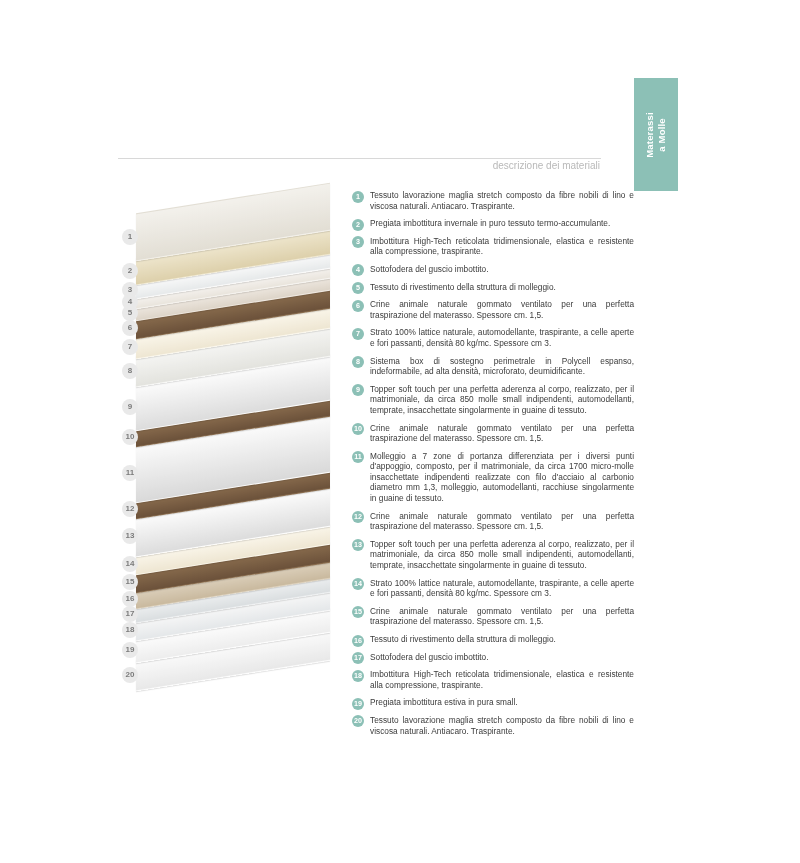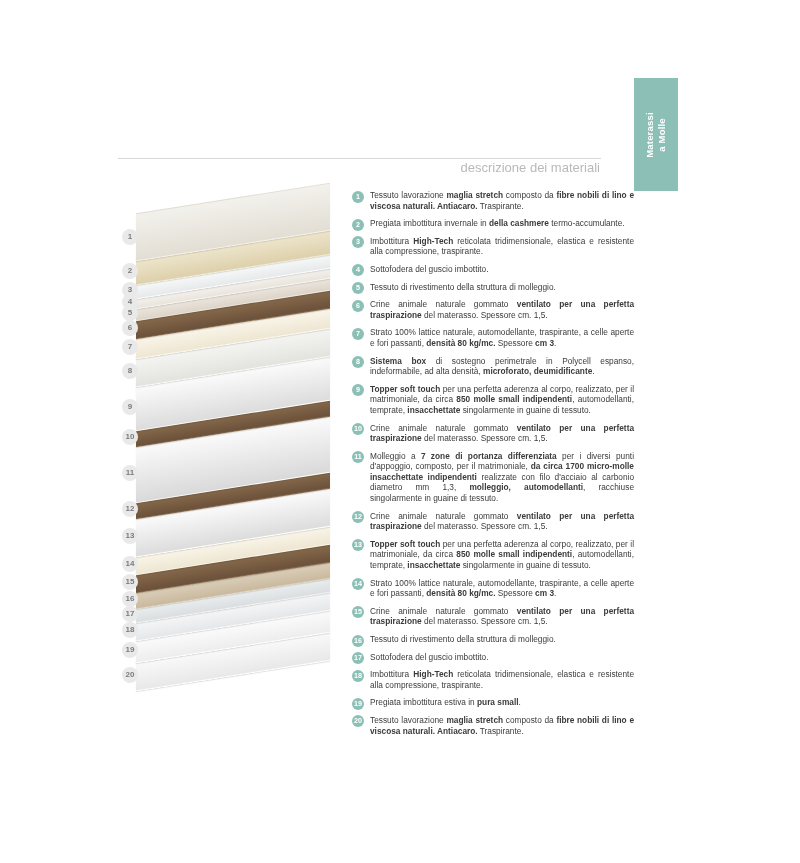--- a/index.html
+++ b/index.html
@@ -53,21 +53,21 @@
     font-size: 27px;
     color: #b9b9b9;
     letter-spacing: 0.5px;
   }
   .subtitle {
     position: absolute;
     left: 300px;
     top: 160px;
     width: 300px;
     text-align: right;
-    font-size: 13px;
+    font-size: 10px;
     color: #b9b9b9;
   }
   .rule {
     position: absolute;
     left: 118px;
     top: 158px;
     width: 483px;
     height: 1px;
     background: #d8d8d8;
   }
@@ -123,21 +123,21 @@
     width: 12px;
     height: 12px;
     border-radius: 50%;
     background: #8cc0b6;
     color: #ffffff;
     font-size: 7.2px;
     line-height: 12px;
     text-align: center;
     font-weight: bold;
   }
-  .item b { font-weight: bold; }
+  .item b { font-weight: normal; }
 </style>
 </head>
 <body>
 
 <div class="page">
 
   <div class="side-tab">
     <div class="side-tab-inner">
       <span>Materassi</span><br><span>a Molle</span>
     </div>
@@ -184,21 +184,21 @@
       <div class="slab" style="left: 24px; top: 436px; width: 192px; height: 20px; background: linear-gradient(rgb(248, 248, 248), rgb(228, 231, 233)); z-index: 13;"></div>
       <div class="lbl" style="left: 10px; top: 454px;">18</div>
       <div class="slab" style="left: 24px; top: 454px; width: 192px; height: 24px; background: linear-gradient(rgb(253, 253, 253), rgb(237, 237, 237)); z-index: 12;"></div>
       <div class="lbl" style="left: 10px; top: 474px;">19</div>
       <div class="slab" style="left: 24px; top: 476px; width: 192px; height: 30px; background: linear-gradient(rgb(251, 251, 251), rgb(232, 232, 232)); z-index: 11;"></div>
       <div class="lbl" style="left: 10px; top: 499px;">20</div>
     </div>
 
   <div class="items" id="items">
       <div class="item"><span class="num">1</span><span>Tessuto lavorazione <b>maglia stretch</b> composto da <b>fibre nobili di lino e viscosa naturali. Antiacaro.</b> Traspirante.</span></div>
-      <div class="item"><span class="num">2</span><span>Pregiata imbottitura invernale in <b>della cashmere</b> termo-accumulante.</span></div>
+      <div class="item"><span class="num">2</span><span>Pregiata imbottitura invernale in <b>puro tessuto</b> termo-accumulante.</span></div>
       <div class="item"><span class="num">3</span><span>Imbottitura <b>High-Tech</b> reticolata tridimensionale, elastica e resistente alla compressione, traspirante.</span></div>
       <div class="item"><span class="num">4</span><span>Sottofodera del guscio imbottito.</span></div>
       <div class="item"><span class="num">5</span><span>Tessuto di rivestimento della struttura di molleggio.</span></div>
       <div class="item"><span class="num">6</span><span>Crine animale naturale gommato <b>ventilato per una perfetta traspirazione</b> del materasso. Spessore cm. 1,5.</span></div>
       <div class="item"><span class="num">7</span><span>Strato 100% lattice naturale, automodellante, traspirante, a celle aperte e fori passanti, <b>densità 80 kg/mc.</b> Spessore <b>cm 3</b>.</span></div>
       <div class="item"><span class="num">8</span><span><b>Sistema box</b> di sostegno perimetrale in Polycell espanso, indeformabile, ad alta densità, <b>microforato, deumidificante</b>.</span></div>
       <div class="item"><span class="num">9</span><span><b>Topper soft touch</b> per una perfetta aderenza al corpo, realizzato, per il matrimoniale, da circa <b>850 molle small indipendenti</b>, automodellanti, temprate, <b>insacchettate</b> singolarmente in guaine di tessuto.</span></div>
       <div class="item"><span class="num">10</span><span>Crine animale naturale gommato <b>ventilato per una perfetta traspirazione</b> del materasso. Spessore cm. 1,5.</span></div>
       <div class="item"><span class="num">11</span><span>Molleggio a <b>7 zone di portanza differenziata</b> per i diversi punti d'appoggio, composto, per il matrimoniale, <b>da circa 1700 micro-molle insacchettate indipendenti</b> realizzate con filo d'acciaio al carbonio diametro mm 1,3, <b>molleggio, automodellanti</b>, racchiuse singolarmente in guaine di tessuto.</span></div>
       <div class="item"><span class="num">12</span><span>Crine animale naturale gommato <b>ventilato per una perfetta traspirazione</b> del materasso. Spessore cm. 1,5.</span></div>

